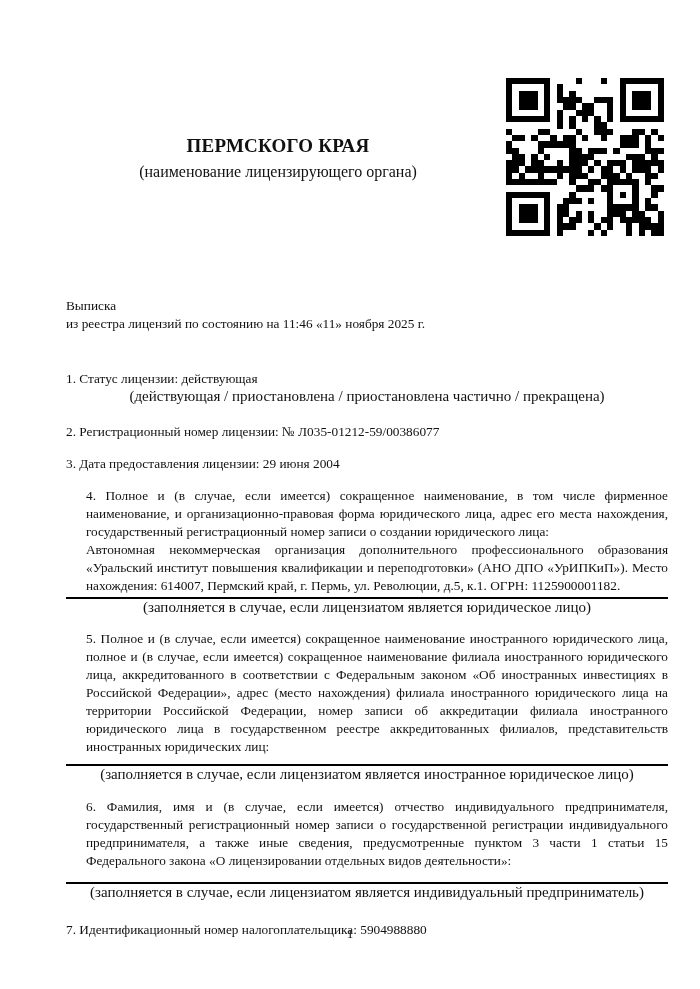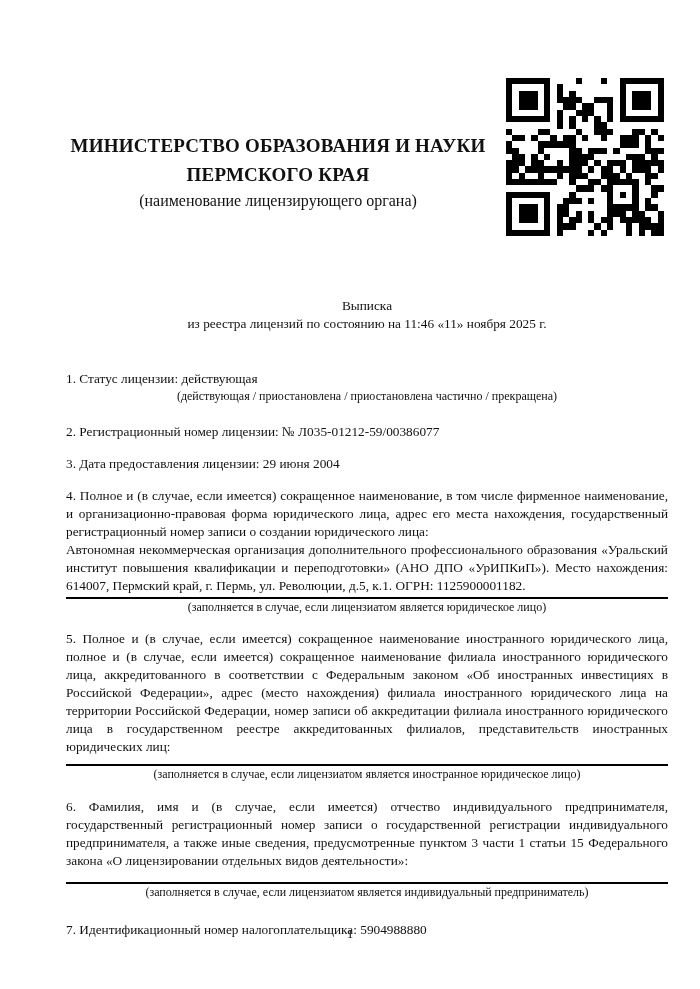--- a/index.html
+++ b/index.html
@@ -22,48 +22,47 @@
   .ministry .org-caption {
     font-size:16px; line-height:14px; margin-top:5px; font-weight:normal;
   }
   .qr {
     position:absolute; left:506px; top:78px; width:158px; height:158px;
   }
   .content {
     position:absolute; left:66px; top:297px; width:602px;
     font-size:13.3px; line-height:18px;
   }
-  .doc-title { text-align:center; margin:0 0 37px 0; }
+  .doc-title { text-align:left; margin:0 0 37px 0; }
   .doc-title div { margin:0; }
   p { margin:0; }
-  .just { text-align:justify; text-justify:inter-word; }
+  .just { text-align:justify; text-justify:inter-word;margin-left:20px; }
   .item { margin:0;font-family:Liberation Serif, serif; }
   .mb20 { margin-bottom:20px; }
   .mb14 { margin-bottom:14px; }
   .mb16 { margin-bottom:16px; }
   .mb17 { margin-bottom:17px; }
   .mb22 { margin-bottom:22px; }
   .rule { border-top:2px solid #000; height:0; margin-top:2px; }
   .rule.gap8  { margin-top:8px; }
   .rule.gap12 { margin-top:12px; }
   .note {
-    font-size:12px; line-height:13px; text-align:center; padding-top:2px;
+    font-size:15px; line-height:13px; text-align:center; padding-top:2px;
   }
   .page-number {
     position:absolute; left:0; top:926px; width:100%;
     text-align:center; font-size:13.3px;
   }
 </style>
 </head>
 <body>
 
 <div class="page">
 
   <div class="ministry">
-    <div class="mline">МИНИСТЕРСТВО ОБРАЗОВАНИЯ И НАУКИ</div>
     <div class="mline">ПЕРМСКОГО КРАЯ</div>
     <div class="org-caption">(наименование лицензирующего органа)</div>
   </div>
 
   <svg class="qr" id="qr-svg" viewBox="0 0 25 25" shape-rendering="crispEdges" xmlns="http://www.w3.org/2000/svg">
       <rect x="0" y="0" width="1" height="1" fill="#000"></rect>
       <rect x="1" y="0" width="1" height="1" fill="#000"></rect>
       <rect x="2" y="0" width="1" height="1" fill="#000"></rect>
       <rect x="3" y="0" width="1" height="1" fill="#000"></rect>
       <rect x="4" y="0" width="1" height="1" fill="#000"></rect>

